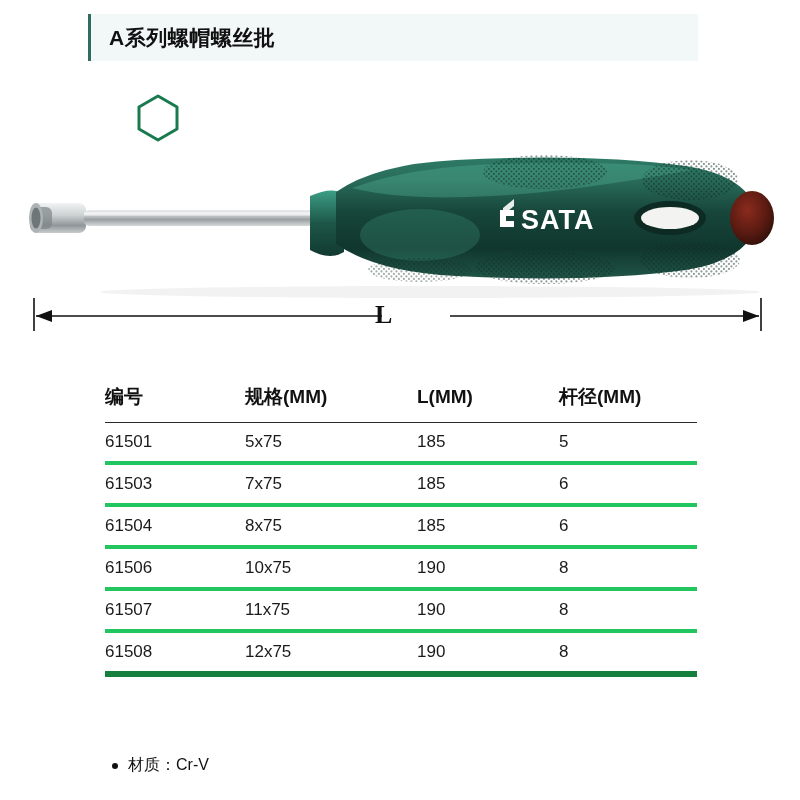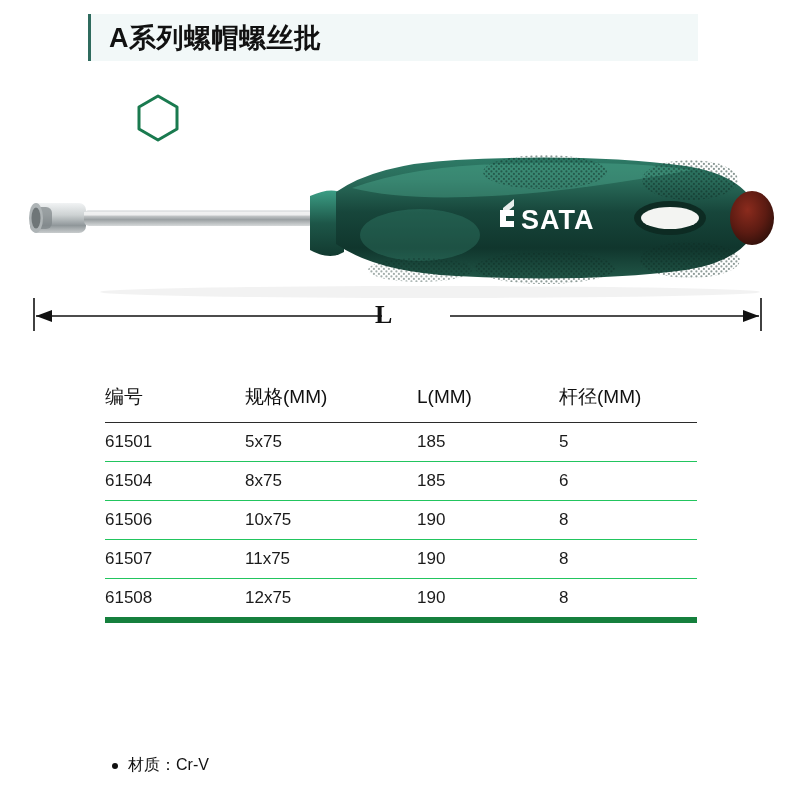--- a/index.html
+++ b/index.html
@@ -23,21 +23,21 @@
     top: 14px;
     width: 610px;
     height: 47px;
     background: #f2f8f8;
     border-left: 3px solid #2f6b5e;
     box-sizing: border-box;
     display: flex;
     align-items: center;
   }
   .title-bar .title-text {
-    font-size: 27px;
+    font-size: 21px;
     font-weight: bold;
     color: #111111;
     padding-left: 18px;
     letter-spacing: 0.5px;
   }
 
   
   .hex-icon {
     position: absolute;
     left: 130px;
@@ -78,28 +78,28 @@
     position: absolute;
     left: 105px;
     top: 378px;
     width: 592px;
     border-collapse: collapse;
     font-size: 17px;
   }
   .spec-table th {
     text-align: left;
     font-size: 19px;
-    font-weight: normal;
+    font-weight: bold;
     padding: 6px 0 12px 0;
     border-bottom: 1px solid #2b2b2b;
     color: #111;
   }
   .spec-table td {
     padding: 9px 0 9px 0;
-    border-bottom: 1px solid #22c55e;
+    border-bottom: 4px solid #22c55e;
     color: #1a1a1a;
     font-size: 17px;
   }
   .spec-table tr.last td {
     border-bottom: 6px solid #15803d;
   }
   .col-0 { width: 140px; }
   .col-1 { width: 172px; }
   .col-2 { width: 142px; }
   .col-3 { width: 138px; }
@@ -238,20 +238,26 @@
     </tr>
   </thead>
   <tbody>
     <tr>
       <td>61501</td>
       <td>5x75</td>
       <td>185</td>
       <td>5</td>
     </tr>
     <tr>
+      <td>61503</td>
+      <td>7x75</td>
+      <td>185</td>
+      <td>6</td>
+    </tr>
+    <tr>
       <td>61504</td>
       <td>8x75</td>
       <td>185</td>
       <td>6</td>
     </tr>
     <tr>
       <td>61506</td>
       <td>10x75</td>
       <td>190</td>
       <td>8</td>

